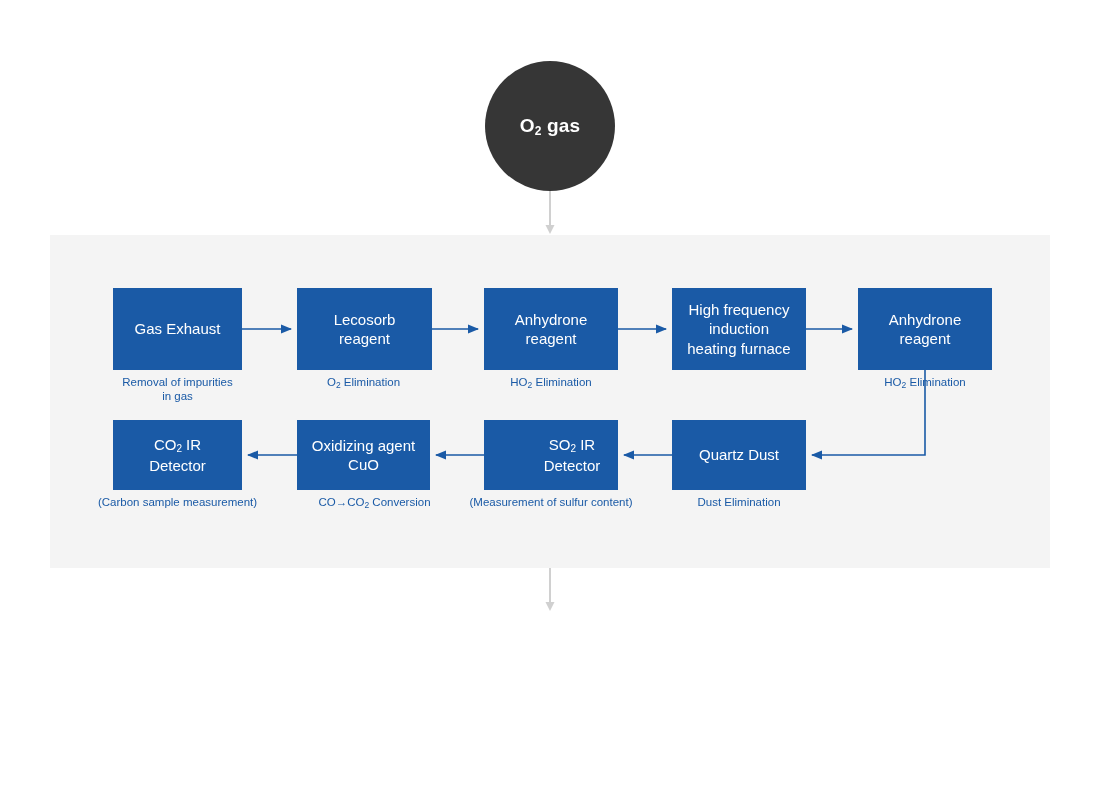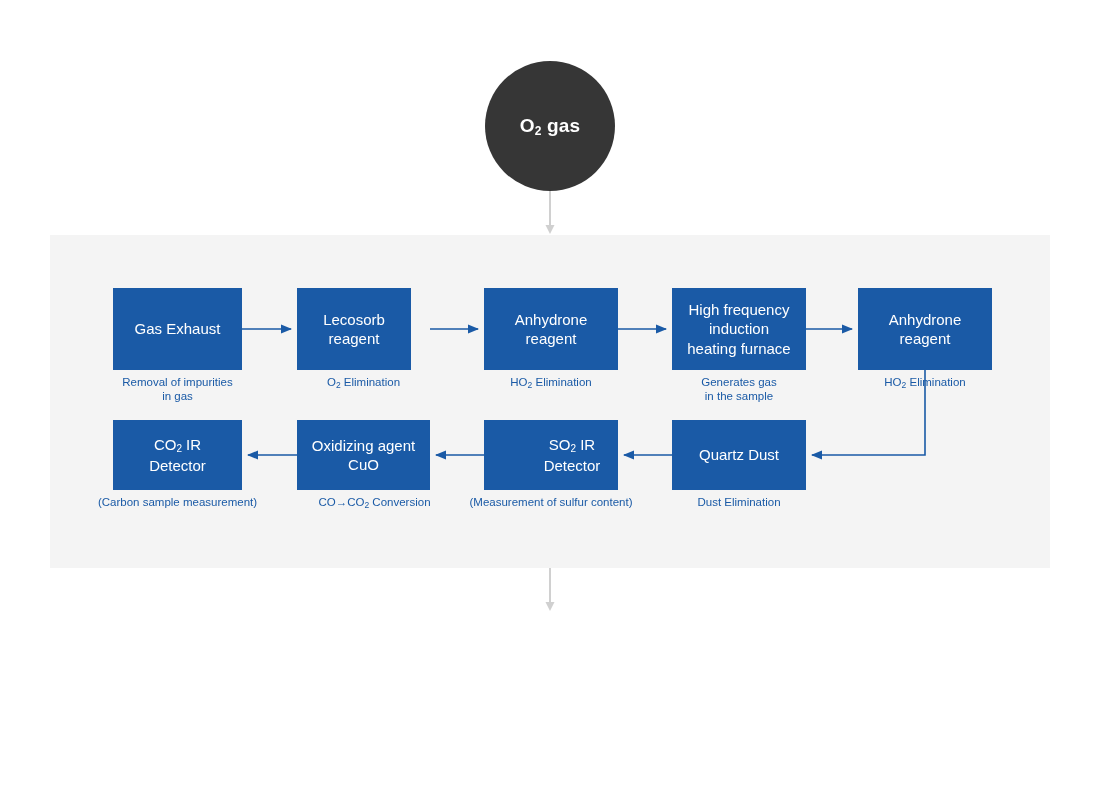--- a/index.html
+++ b/index.html
@@ -66,21 +66,21 @@
     text-align: center;
     font-size: 15px;
     font-weight: 400;
     line-height: 1.28;
     padding: 4px 6px;
   }
   .box sub { font-size: 10px; vertical-align: -2px; }
 
   
   #box-gas-purifier  { left: 113px; top: 288px; width: 129px; height: 82px; }
-  #box-lecosorb      { left: 297px; top: 288px; width: 114px; height: 82px; }
+  #box-lecosorb      { left: 297px; top: 288px; width: 135px; height: 82px; }
   #box-anhydrone-1   { left: 484px; top: 288px; width: 134px; height: 82px; }
   #box-furnace       { left: 672px; top: 288px; width: 134px; height: 82px; }
   #box-anhydrone-2   { left: 858px; top: 288px; width: 134px; height: 82px; }
 
   
   #box-co2-detector  { left: 113px; top: 420px; width: 129px; height: 70px; }
   #box-oxidizing     { left: 297px; top: 420px; width: 133px; height: 70px; }
   #box-so2-detector  { left: 484px; top: 420px; width: 134px; height: 70px; padding-left: 48px; }
   #box-quartz-wool   { left: 672px; top: 420px; width: 134px; height: 70px; }
 
@@ -166,21 +166,20 @@
   <div class="box" id="box-furnace">
     <span>High frequency<br>induction<br>heating furnace</span>
   </div>
   <div class="box" id="box-anhydrone-2">
     <span>Anhydrone<br>reagent</span>
   </div>
 
   <div class="caption" id="cap-gas-purifier">Removal of impurities<br>in gas</div>
   <div class="caption" id="cap-lecosorb">O<sub>2</sub> Elimination</div>
   <div class="caption" id="cap-anhydrone-1">HO<sub>2</sub> Elimination</div>
-  <div class="caption" id="cap-furnace">Generates gas<br>in the sample</div>
   <div class="caption" id="cap-anhydrone-2">HO<sub>2</sub> Elimination</div>
 
   <div class="box" id="box-co2-detector">
     <span>CO<sub>2</sub> IR<br>Detector</span>
   </div>
   <div class="box" id="box-oxidizing">
     <span>Oxidizing agent<br>CuO</span>
   </div>
   <div class="box" id="box-so2-detector">
     <span>SO<sub>2</sub> IR<br>Detector</span>

